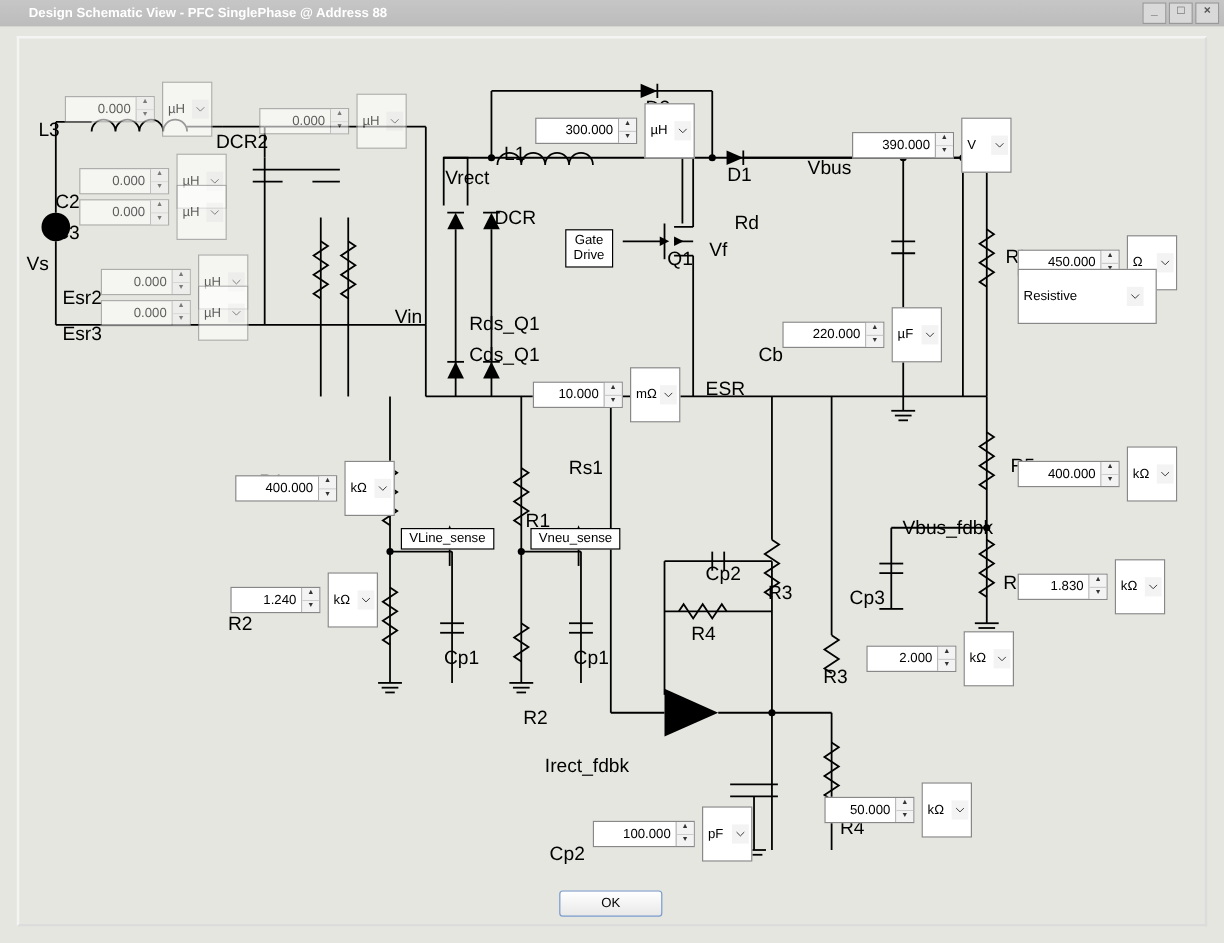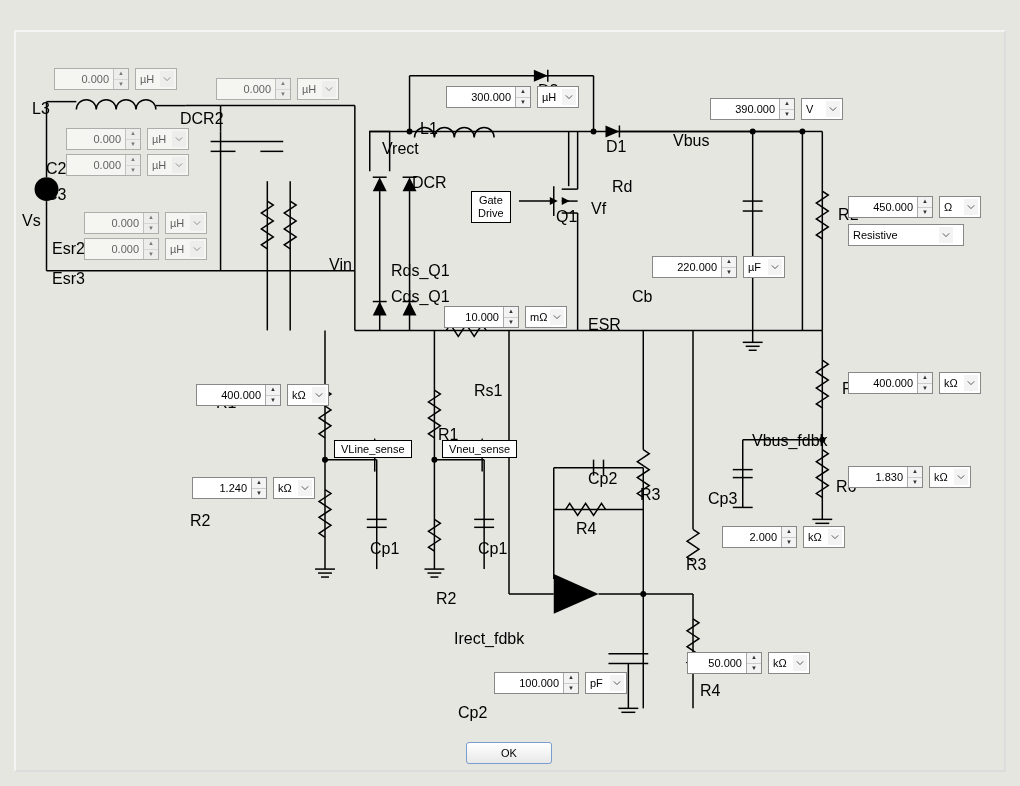--- a/index.html
+++ b/index.html
@@ -83,21 +83,21 @@
   .spinctl {
     display:flex; flex-direction:column; border-left:1px solid #aaa;
   }
   .spinctl div {
     width:14px; flex:1; background:#f3f3f3; text-align:center; font-size:6px;
     line-height:9px; color:#333; border-bottom:1px solid #ccc;
   }
   .spinctl div:last-child{border-bottom:none;}
   .unitbox {
     display:inline-flex; align-items:center; height:20px;
-    border:1px solid #888; background:#fff; padding:0 2px; gap:2px;
+    border:1px solid #888; background:#fff; padding:12px 2px; gap:2px;
   }
   .unitbox span { min-width:18px; text-align:left; font-size:11px; padding-left:2px;}
   .unitbox .chev {
     width:14px; height:16px; background:#f3f3f3;
     display:flex; align-items:center; justify-content:center;
   }
   .chev svg { width:8px;height:8px; }
   .btn {
     position:absolute;
     padding:4px 34px;
@@ -115,20 +115,29 @@
   svg.schematic line, svg.schematic polyline, svg.schematic path {
     stroke:#000; stroke-width:1.5; fill:none;
   }
   svg.schematic .node { fill:#000; }
 </style>
 </head>
 <body>
 
 <div class="window">
 
+  <div class="titlebar">
+    <span class="title-icon"></span>
+    <span>Design Schematic View - PFC SinglePhase @ Address 88</span>
+    <div class="win-btns">
+      <div class="win-btn">_</div>
+      <div class="win-btn">□</div>
+      <div class="win-btn">×</div>
+    </div>
+  </div>
 
   <div class="canvas">
 
     <svg class="schematic" viewBox="0 0 992 742">
 
       <circle cx="30" cy="158" r="12"></circle>
       <path d="M22 158 q4 -8 8 0 q4 8 8 0"></path>
 
       <line x1="30" y1="146" x2="30" y2="70"></line>
       <line x1="30" y1="70" x2="60" y2="70"></line>
@@ -290,21 +299,21 @@
     </svg>
 
     <div class="lbl" style="left:16px;top:40px">L3</div>
     <div class="lbl" style="left:164px;top:50px">DCR2</div>
     <div class="lbl" style="left:30px;top:100px">C2</div>
     <div class="lbl" style="left:30px;top:126px">C3</div>
     <div class="lbl" style="left:6px;top:152px">Vs</div>
     <div class="lbl" style="left:36px;top:180px">Esr2</div>
     <div class="lbl" style="left:36px;top:210px">Esr3</div>
     <div class="lbl" style="left:313px;top:196px">Vin</div>
-    <div class="lbl" style="left:366px;top:80px">Vrect</div>
+    <div class="lbl" style="left:355px;top:80px">Vrect</div>
     <div class="lbl" style="left:404px;top:60px">L1</div>
     <div class="lbl" style="left:396px;top:114px">DCR</div>
     <div class="lbl" style="left:522px;top:22px">D3</div>
     <div class="lbl" style="left:590px;top:78px">D1</div>
     <div class="lbl" style="left:596px;top:118px">Rd</div>
     <div class="lbl" style="left:575px;top:140px">Vf</div>
     <div class="lbl" style="left:540px;top:148px">Q1</div>
     <div class="lbl" style="left:375px;top:202px">Rds_Q1</div>
     <div class="lbl" style="left:375px;top:228px">Cds_Q1</div>
     <div class="lbl" style="left:616px;top:228px">Cb</div>

